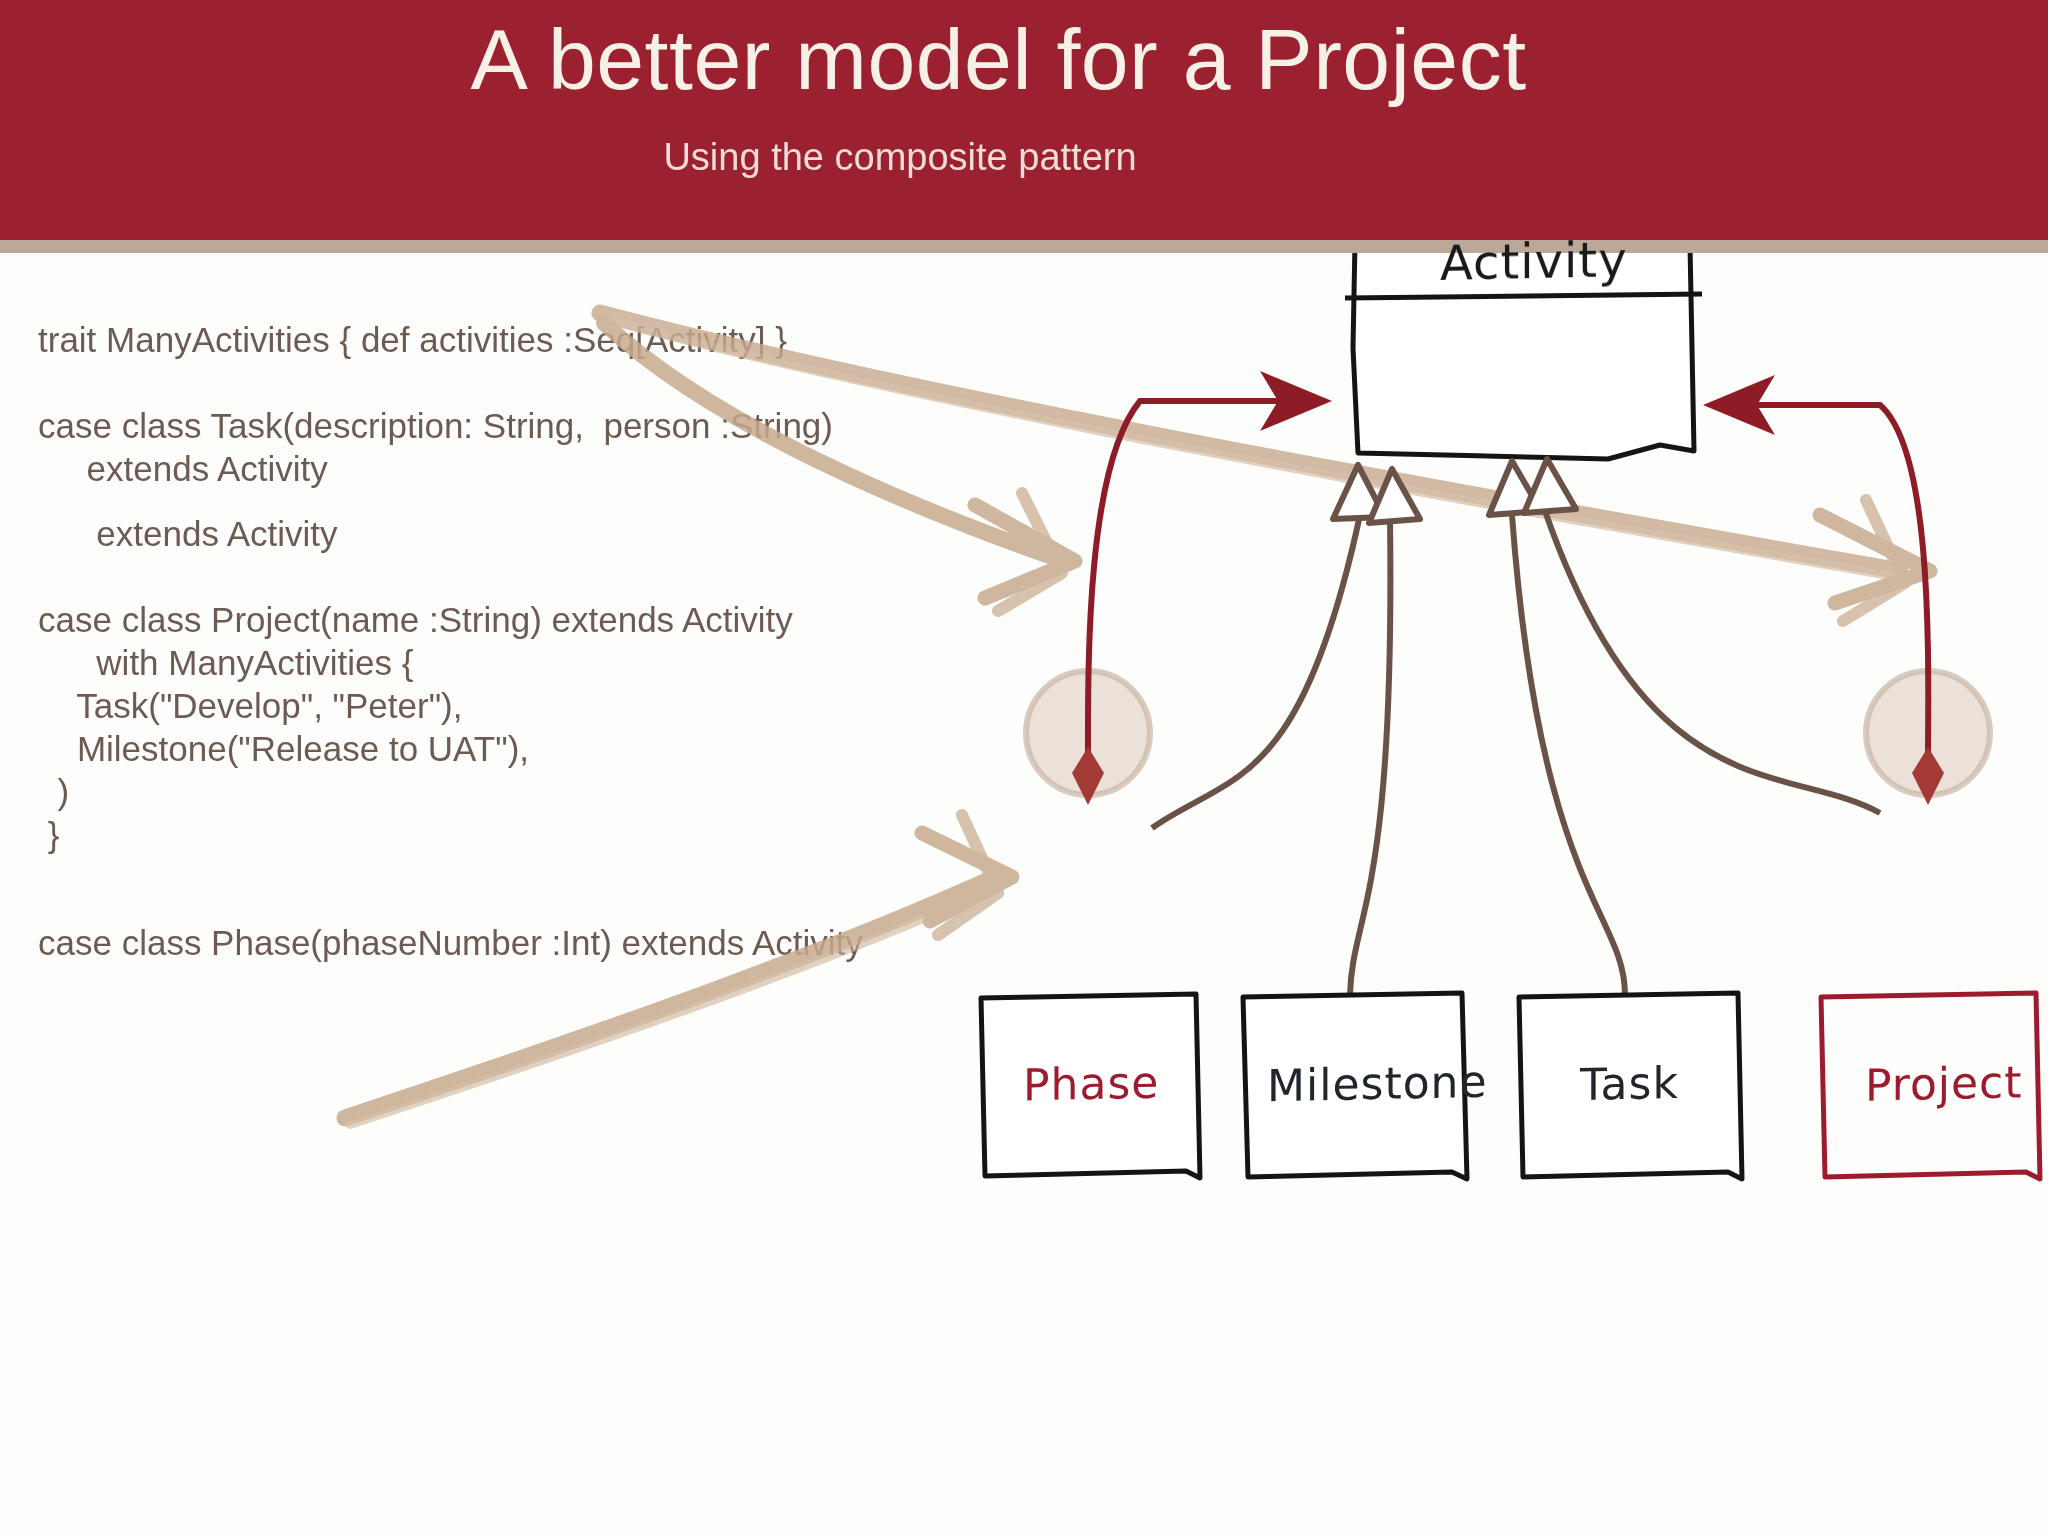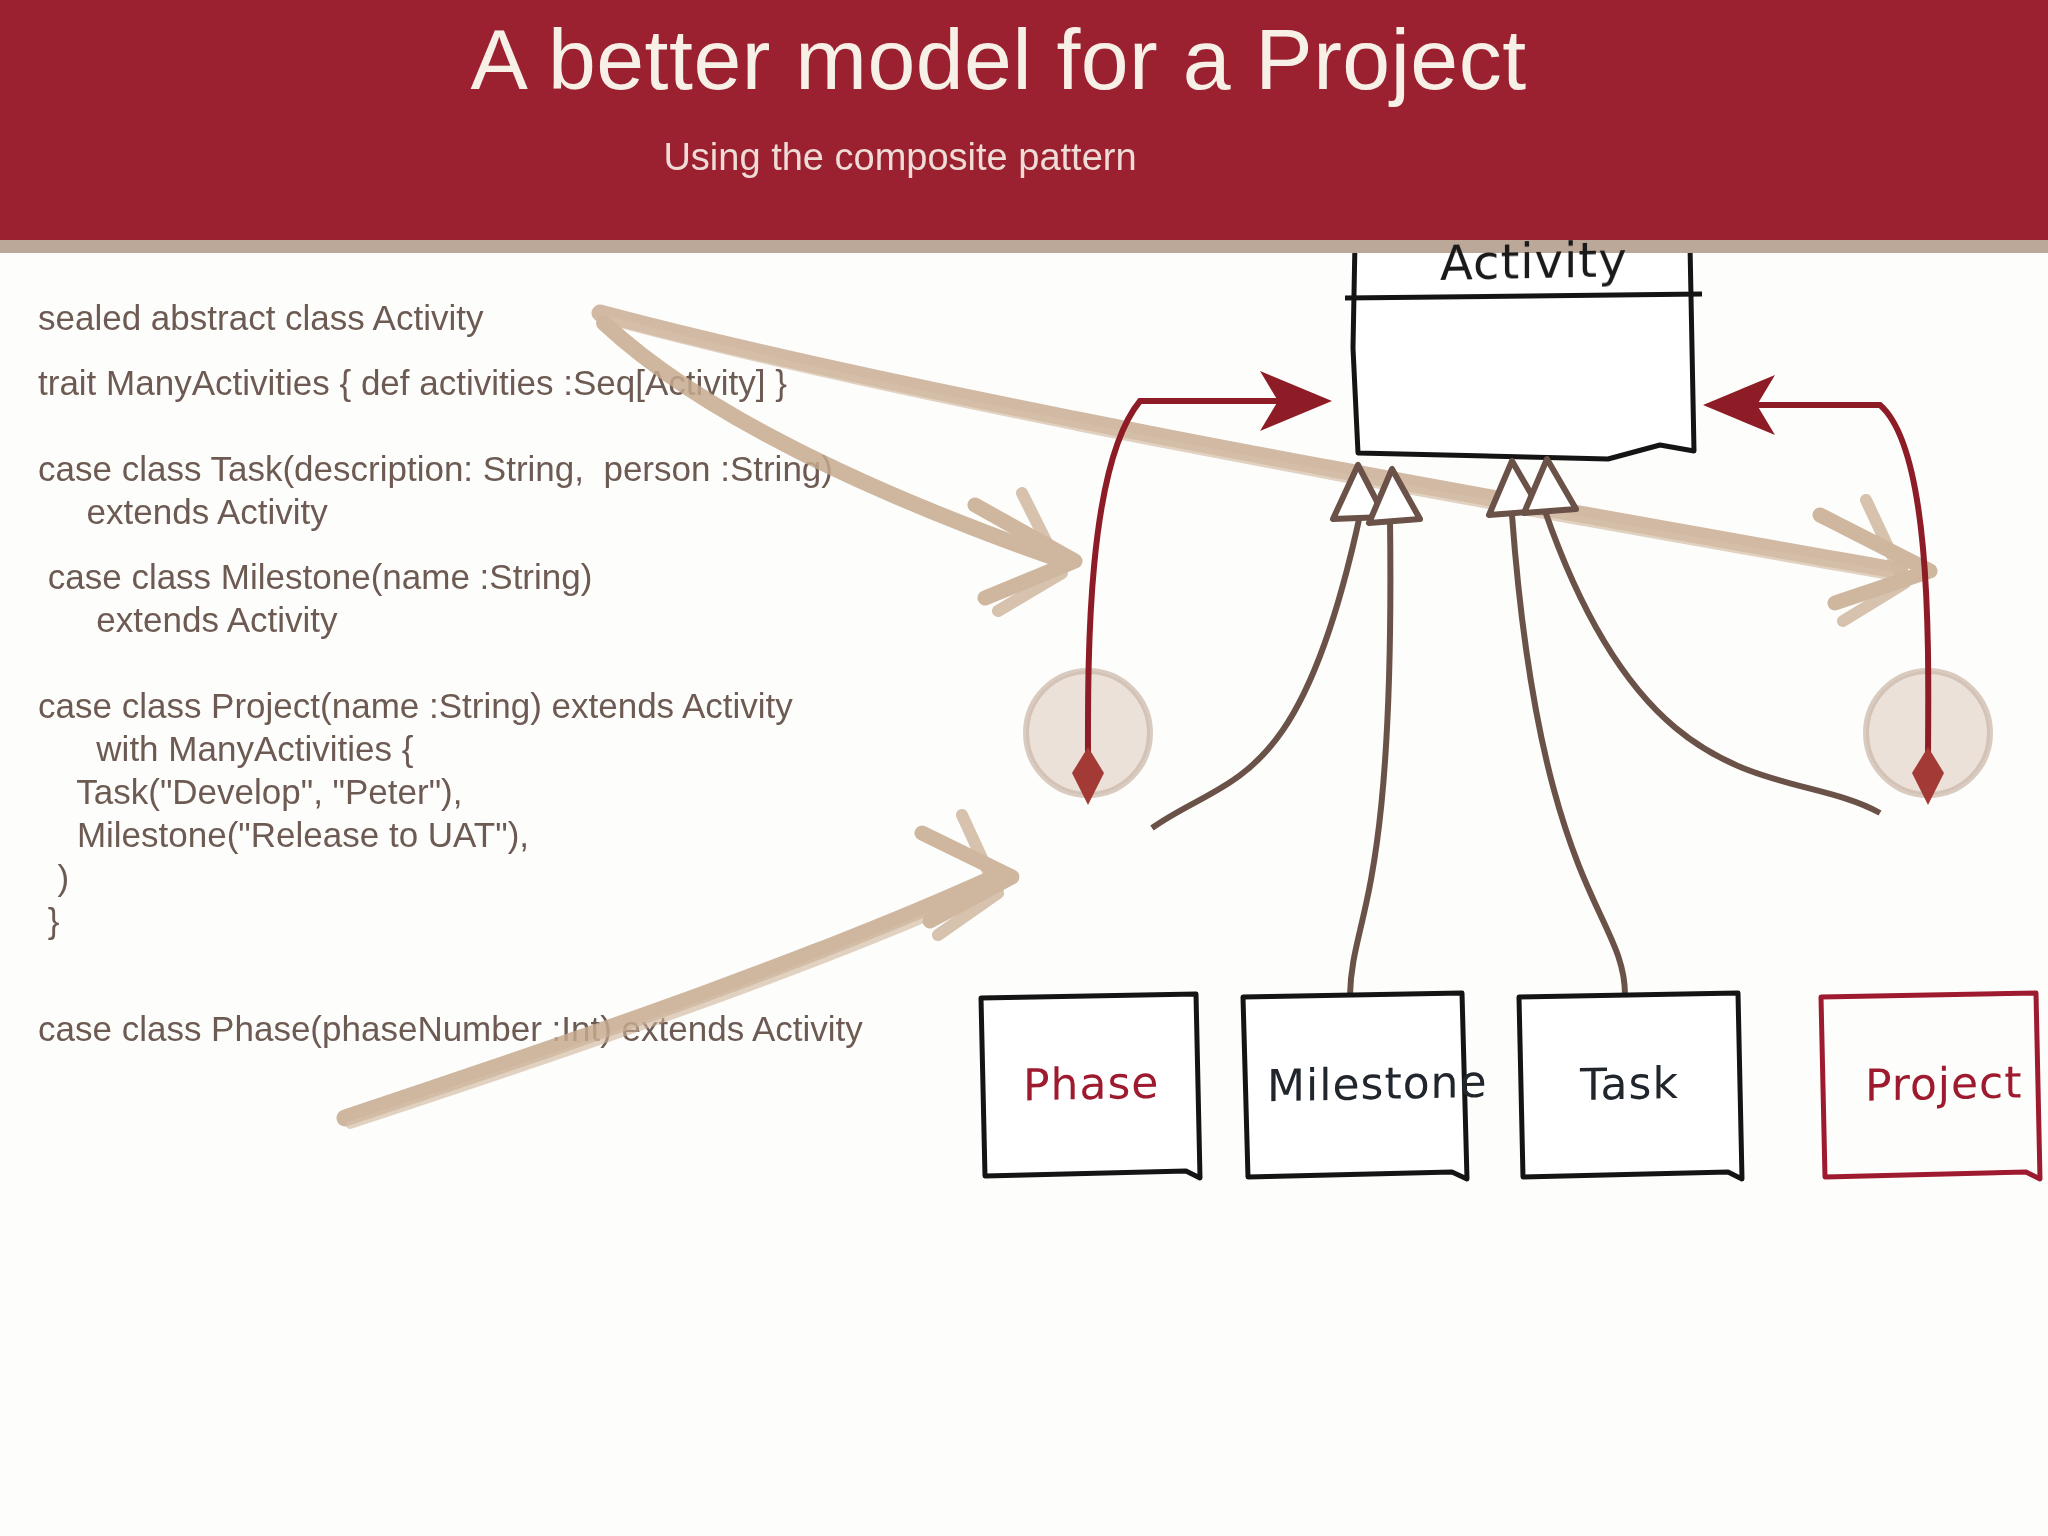--- a/index.html
+++ b/index.html
@@ -72,28 +72,26 @@
 </style>
 </head>
 <body>
 
 <div id="header"></div>
 <div id="header-rule"></div>
 <div id="slide-title">A better model for a Project</div>
 <div id="slide-subtitle">Using the composite pattern</div>
 
 <div id="code-column" style="color: rgb(109, 90, 83);">
-    <div class="code-line">sealed abstract class Activity</div>
     <div class="code-gap-sm"></div>
     <div class="code-line">trait ManyActivities { def activities :Seq[Activity] }</div>
     <div class="code-gap"></div>
     <div class="code-line">case class Task(description: String,  person :String)</div>
     <div class="code-line">     extends Activity</div>
     <div class="code-gap-sm"></div>
-    <div class="code-line"> case class Milestone(name :String)</div>
     <div class="code-line">      extends Activity</div>
     <div class="code-gap"></div>
     <div class="code-line">case class Project(name :String) extends Activity</div>
     <div class="code-line">      with ManyActivities {</div>
     <div class="code-line">    Task("Develop", "Peter"),</div>
     <div class="code-line">    Milestone("Release to UAT"),</div>
     <div class="code-line">  )</div>
     <div class="code-line"> }</div>
     <div class="code-gap"></div>
     <div class="code-gap-sm"></div>

